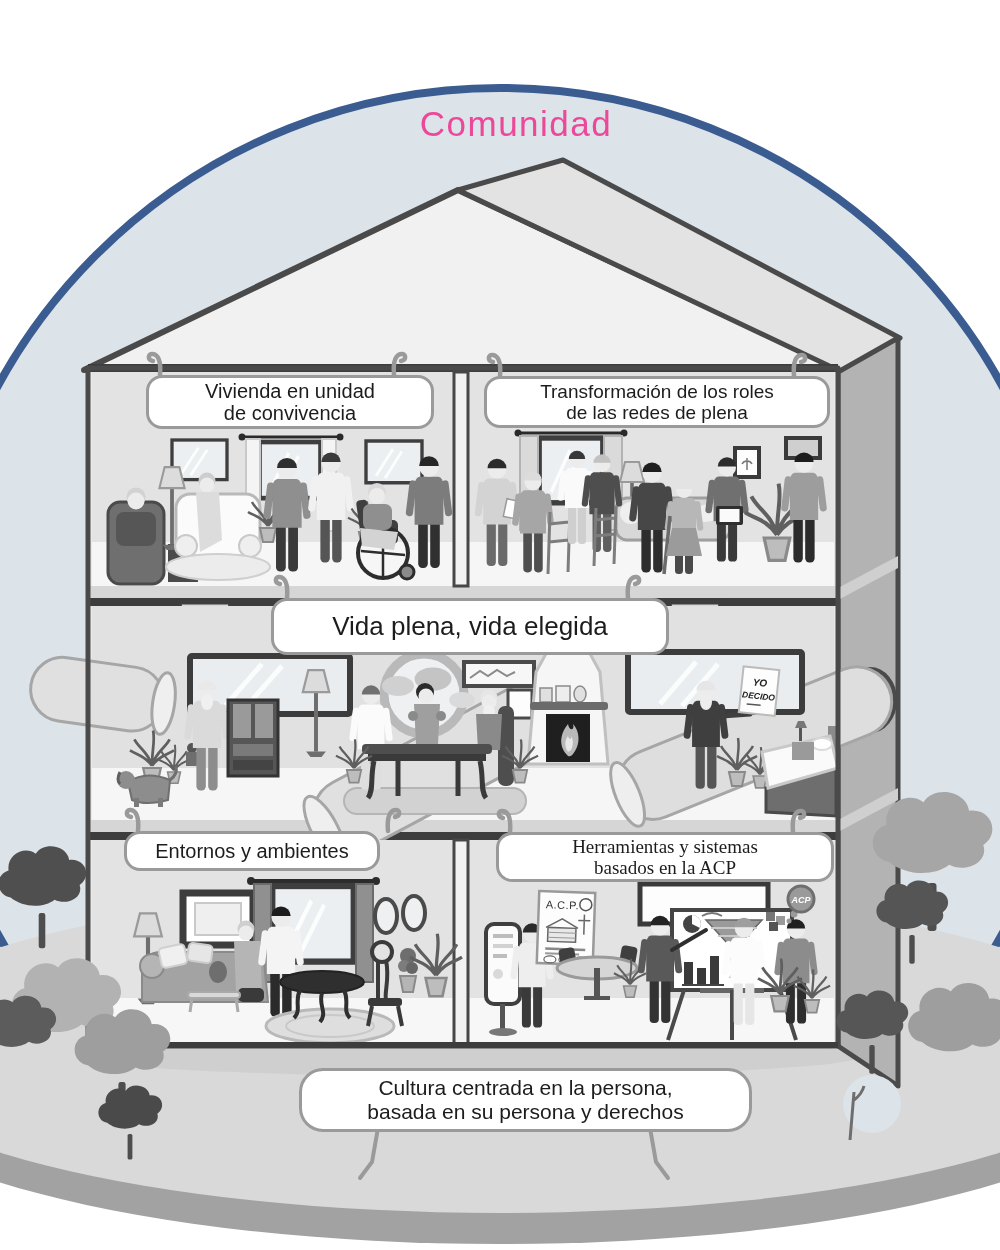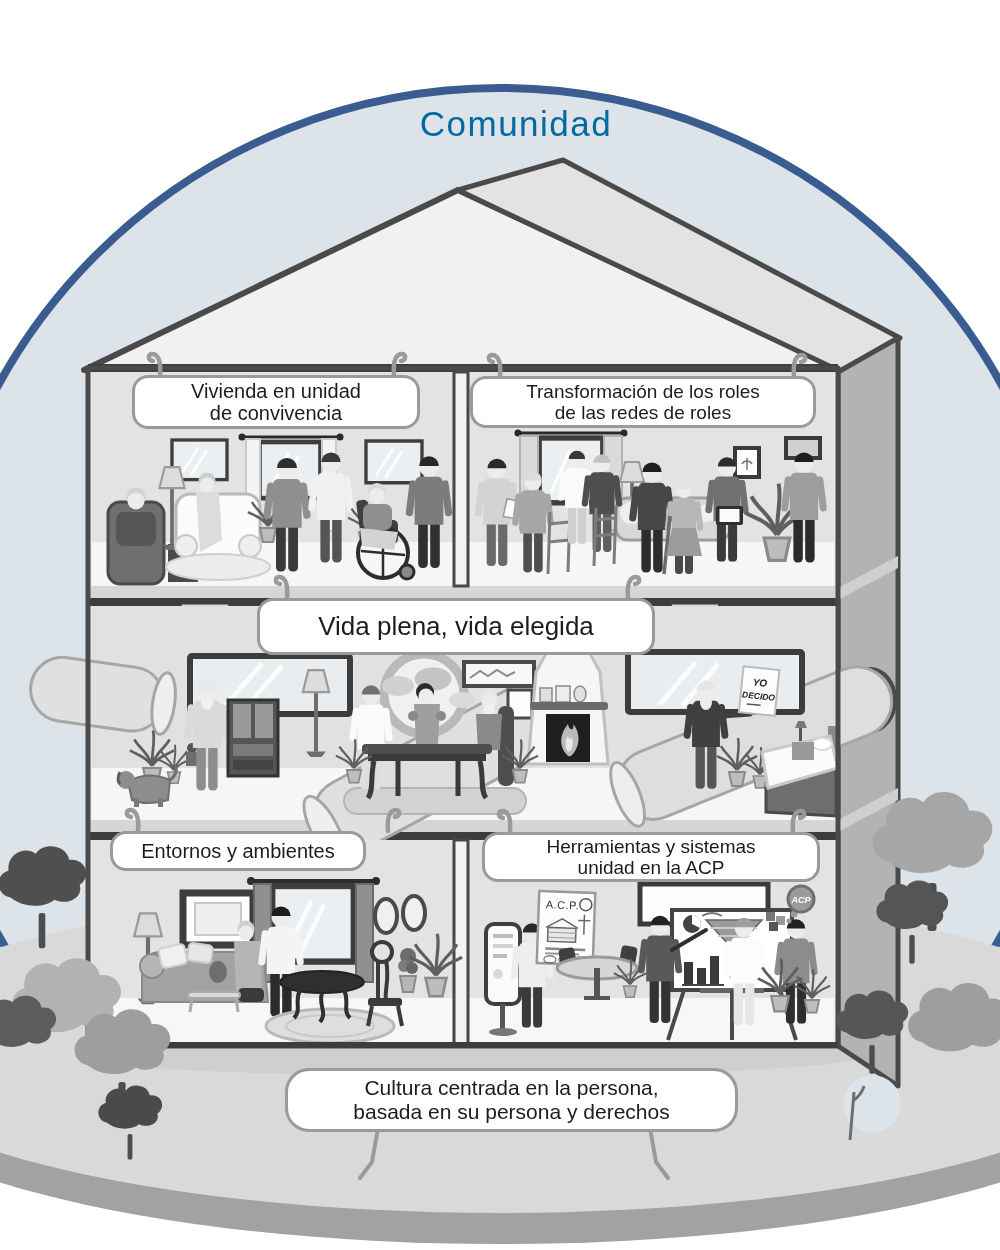--- a/index.html
+++ b/index.html
@@ -7,24 +7,24 @@
          font-family:"Liberation Sans",sans-serif;}
   #art{position:absolute;left:0;top:0;}
   .p-head{fill:var(--skin,#ececec);}
   .p-hair{fill:var(--hair,#4a4a4a);}
   .p-torso{fill:var(--top,#8a8a8a);}
   .p-leg{fill:var(--pants,#3f3f3f);}
   .p-arm{fill:var(--top,#8a8a8a);}
   .bush{fill:var(--tree,#8f8f8f);}
   .bub{fill:var(--bub,#cccccc);}
   .title{position:absolute;left:0;right:0;top:104px;text-align:center;
-         font-size:35px;letter-spacing:1.5px;color:#0369a1;padding-left:32px;}
+         font-size:35px;letter-spacing:1.5px;color:#ec4899;padding-left:32px;}
   .sign{position:absolute;background:#ffffff;border:3.5px solid #9a9a9a;border-radius:16px;
         display:flex;flex-direction:column;justify-content:center;align-items:center;
-        text-align:center;color:#1c1c1c;line-height:1.12;box-sizing:border-box;padding:2px 8px;}
+        text-align:center;color:#1c1c1c;line-height:1.12;box-sizing:border-box;padding:2px 8px;margin-left:14px;}
   .sign-base{border-radius:24px;border-width:3px;}
 </style>
 </head>
 <body>
 
 <div id="stage">
 <svg id="art" width="1000" height="1250" viewBox="0 0 1000 1250">
   <defs>
     <symbol id="u-person" overflow="visible">
       <rect class="p-leg" x="-9" y="40" width="8" height="40" rx="3.5"></rect>
@@ -470,33 +470,33 @@
 
 <div class="title">Comunidad</div>
 
 <div class="sign" style="left:132px;top:375px;width:288px;height:54px;font-size:20px;">
   <span>Vivienda en unidad</span>
   <span>de convivencia</span>
 </div>
 
 <div class="sign" style="left:470px;top:376px;width:346px;height:52px;font-size:19px;">
   <span>Transformación de los roles</span>
-  <span>de las redes de roles</span>
+  <span>de las redes de plena</span>
 </div>
 
 <div class="sign" style="left:257px;top:598px;width:398px;height:57px;font-size:26px;">
   <span>Vida plena, vida elegida</span>
 </div>
 
 <div class="sign" style="left:110px;top:831px;width:256px;height:40px;font-size:20px;">
   <span>Entornos y ambientes</span>
 </div>
 
-<div class="sign" style="left:482px;top:832px;width:338px;height:50px;font-size:19px;">
+<div class="sign" style="left:482px;top:832px;width:338px;height:50px;font-size:19px;font-family:Liberation Serif, serif;">
   <span>Herramientas y sistemas</span>
-  <span>unidad en la ACP</span>
+  <span>basados en la ACP</span>
 </div>
 
 <div class="sign sign-base" style="left:285px;top:1068px;width:453px;height:64px;font-size:21px;">
   <span>Cultura centrada en la persona,</span>
   <span>basada en su persona y derechos</span>
 </div>
 </div>
 
 </body></html>

